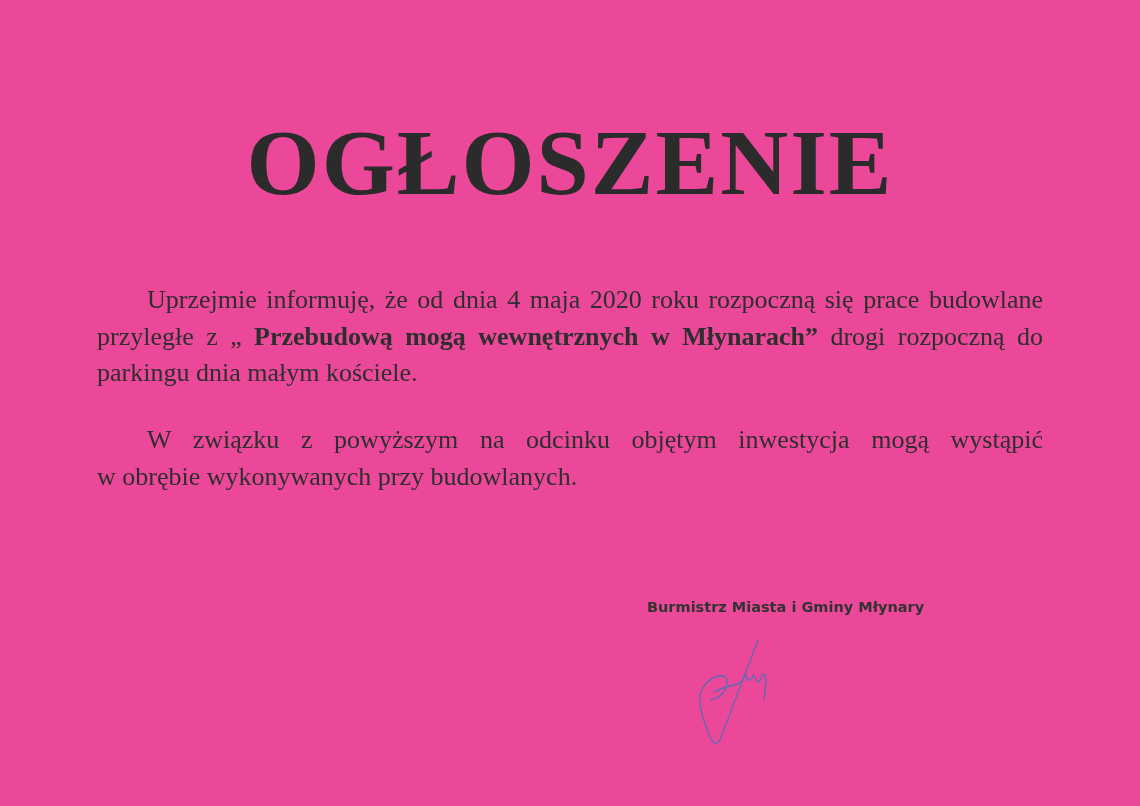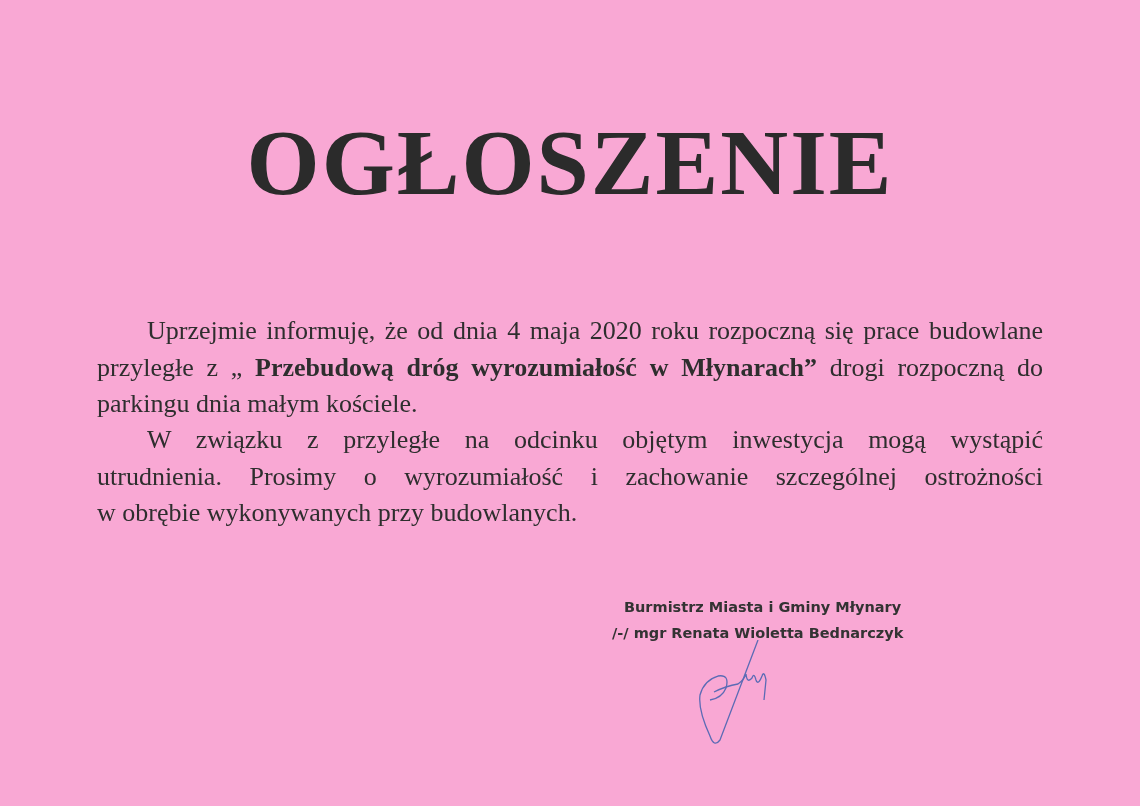--- a/index.html
+++ b/index.html
@@ -1,61 +1,59 @@
 <!DOCTYPE html>
 <html><head>
 <meta charset="utf-8">
 <style>
   html, body { margin: 0; padding: 0; background: #ffffff; }
   body { width: 1140px; height: 806px; position: relative; overflow: hidden; }
-  .page { position: absolute; left: 0; top: 0; width: 1140px; height: 806px; background: #f9a8d4; }
+  .page { position: absolute; left: 0; top: 0; width: 1140px; height: 806px; background: #ec4899; }
   .title {
     position: absolute; left: 0; width: 1140px; top: 112px; text-align: center;
     font-family: "Liberation Serif", "DejaVu Serif", serif; font-weight: bold;
     font-size: 94px; color: #2b2b2b; letter-spacing: 2px; line-height: 100px;
   }
   .body-text {
     position: absolute; left: 97px; width: 946px;
     font-family: "Liberation Serif", "DejaVu Serif", serif; font-size: 26px; color: #2e2e2e;
     line-height: 36.5px; text-align: justify;
   }
-  .p1 { top: 313px; }
+  .p1 { top: 282px; }
   .p2 { top: 422px; }
   .indent { text-indent: 50px; }
   .line { display: block; text-align-last: justify; white-space: nowrap; }
   .line.last { text-align-last: left; }
   .bold { font-weight: bold; }
   .signature-block {
-    position: absolute; left: 612px; top: 594px; width: 300px;
+    position: absolute; left: 635px; top: 594px; width: 300px;
     font-family: "DejaVu Sans", "Liberation Sans", sans-serif; font-weight: bold;
     font-size: 14.5px; color: #333; line-height: 26px;
   }
   .sig-line1 { margin-left: 12px; }
   .signature-svg { position: absolute; left: 680px; top: 640px; }
 </style>
 </head>
 <body>
 
 <div class="page">
   <div class="title">OGŁOSZENIE</div>
 
   <div class="body-text p1">
     <span class="line indent">Uprzejmie informuję, że od dnia 4 maja 2020 roku rozpoczną się prace budowlane</span>
-    <span class="line"><span>przyległe z „ </span><span class="bold">Przebudową dróg wyrozumiałość w Młynarach”</span><span> drogi rozpoczną do</span></span>
+    <span class="line"><span>przyległe z „ </span><span class="bold">Przebudową mogą wewnętrznych w Młynarach”</span><span> drogi rozpoczną do</span></span>
     <span class="line last">parkingu dnia małym kościele.</span>
   </div>
 
   <div class="body-text p2">
-    <span class="line indent">W związku z przyległe na odcinku objętym inwestycja mogą wystąpić</span>
-    <span class="line">utrudnienia. Prosimy o wyrozumiałość i zachowanie szczególnej ostrożności</span>
+    <span class="line indent">W związku z powyższym na odcinku objętym inwestycja mogą wystąpić</span>
     <span class="line last">w obrębie wykonywanych przy budowlanych.</span>
   </div>
 
   <div class="signature-block">
     <div class="sig-line1">Burmistrz Miasta i Gminy Młynary</div>
-    <div>/-/ mgr Renata Wioletta Bednarczyk</div>
   </div>
 
   <svg class="signature-svg" width="110" height="110" viewBox="0 0 110 110">
     <path d="M78 0 L40 100 Q34 108 30 96 Q18 70 20 55 Q24 40 38 36 Q50 34 46 48 Q42 58 30 60" fill="none" stroke="#5b6bb5" stroke-width="1.3"></path>
     <path d="M34 52 Q46 46 58 44 Q64 40 66 34 Q67 44 72 38 Q74 32 76 40 Q78 46 82 36 Q84 30 86 40 L84 60" fill="none" stroke="#5b6bb5" stroke-width="1.3"></path>
   </svg>
 </div>
 
 </body></html>

